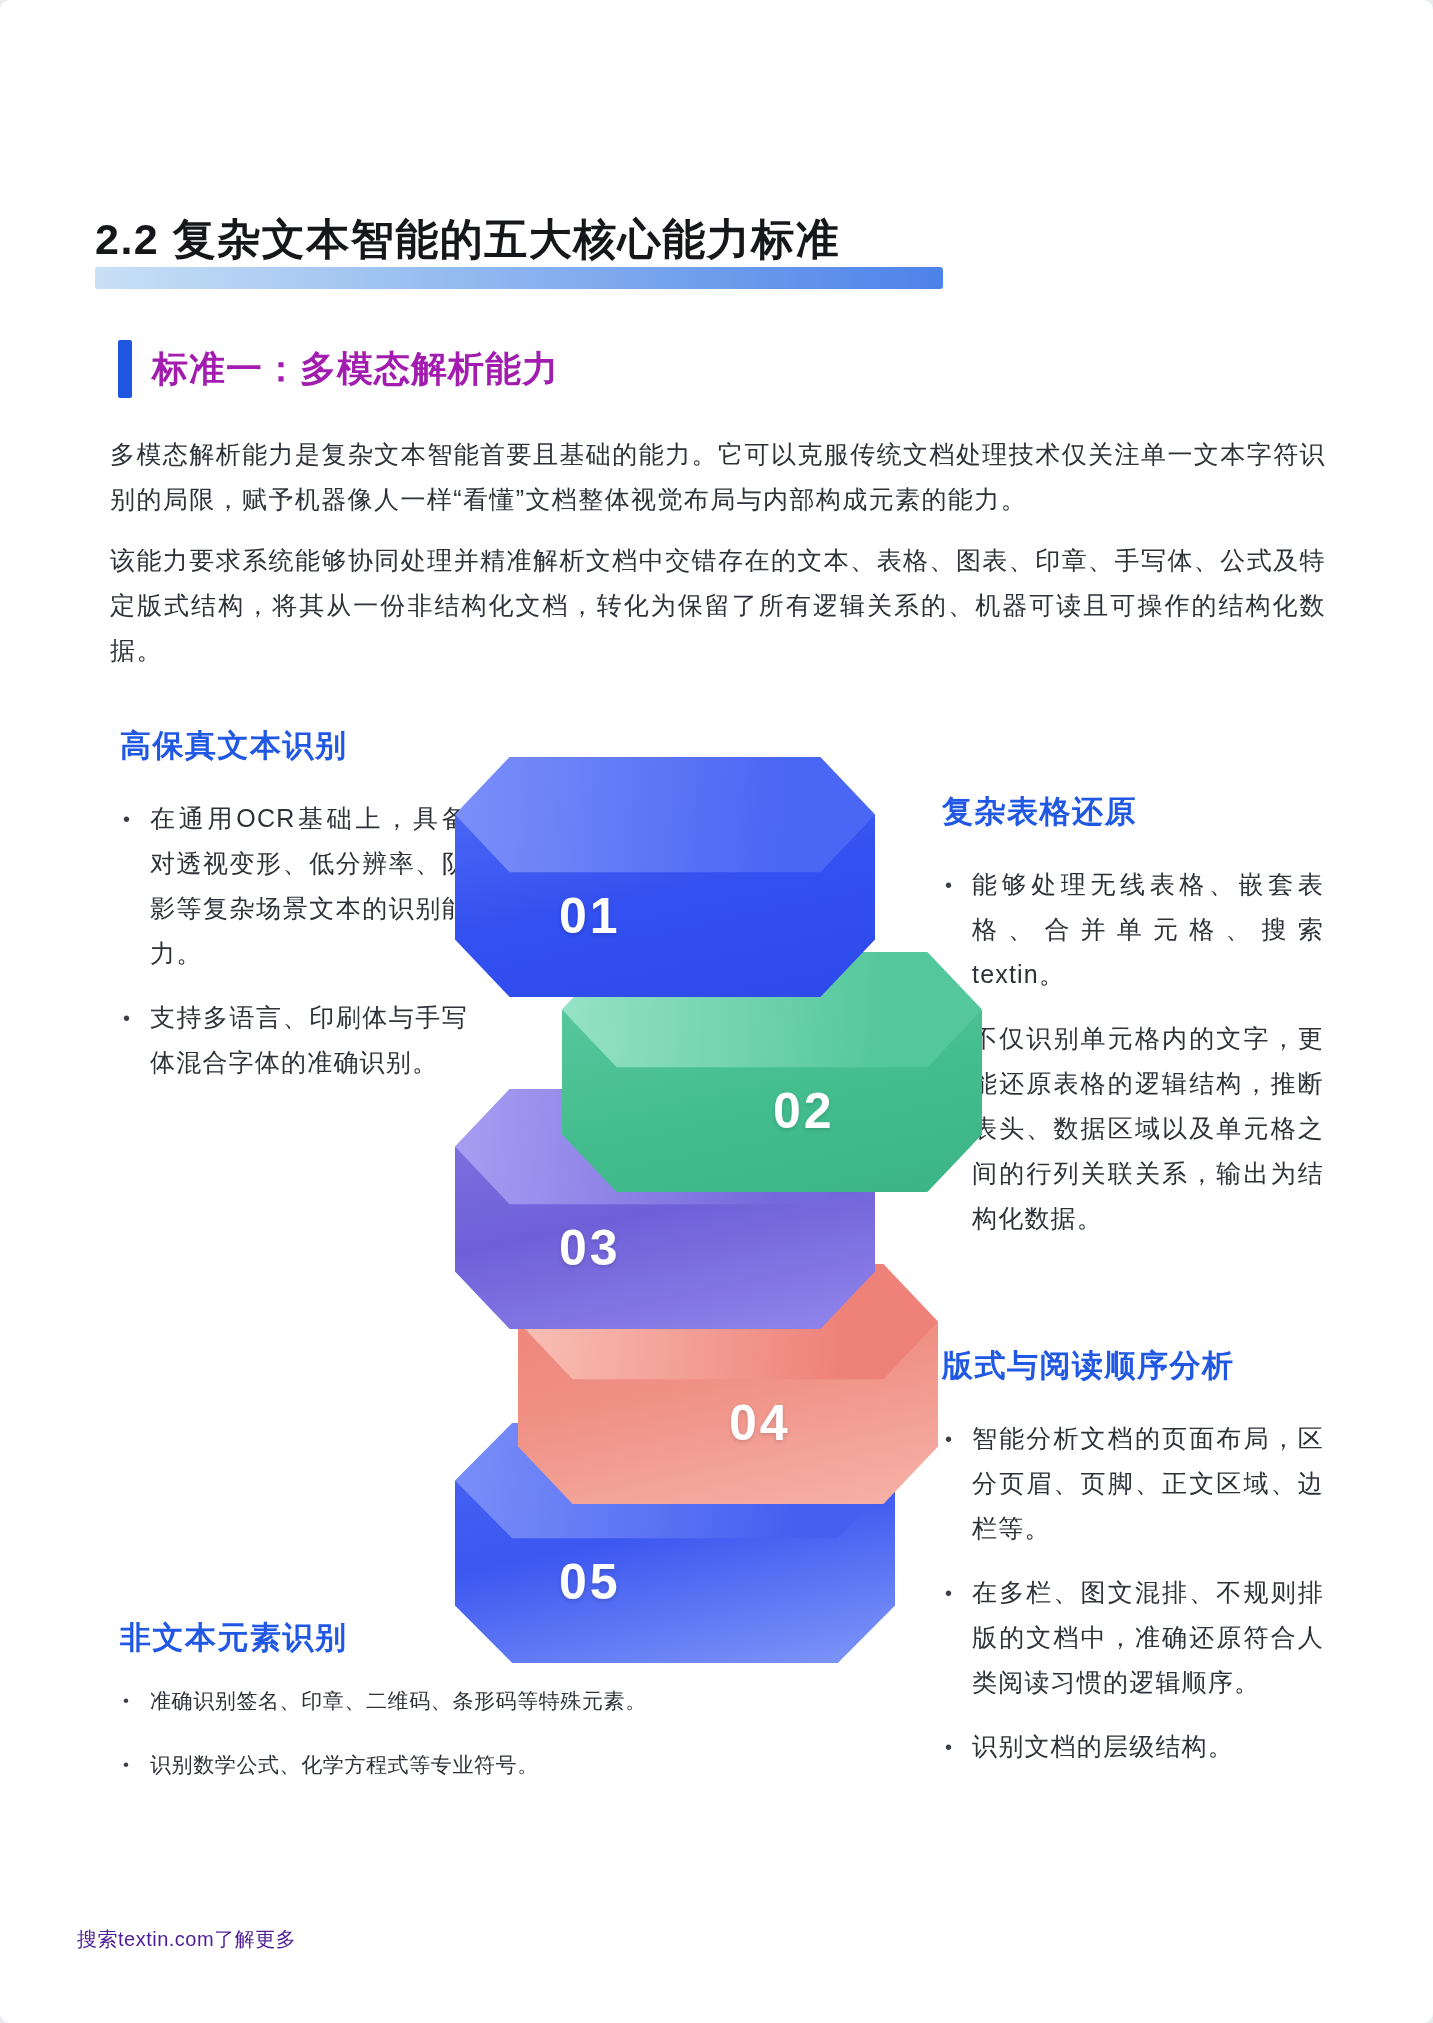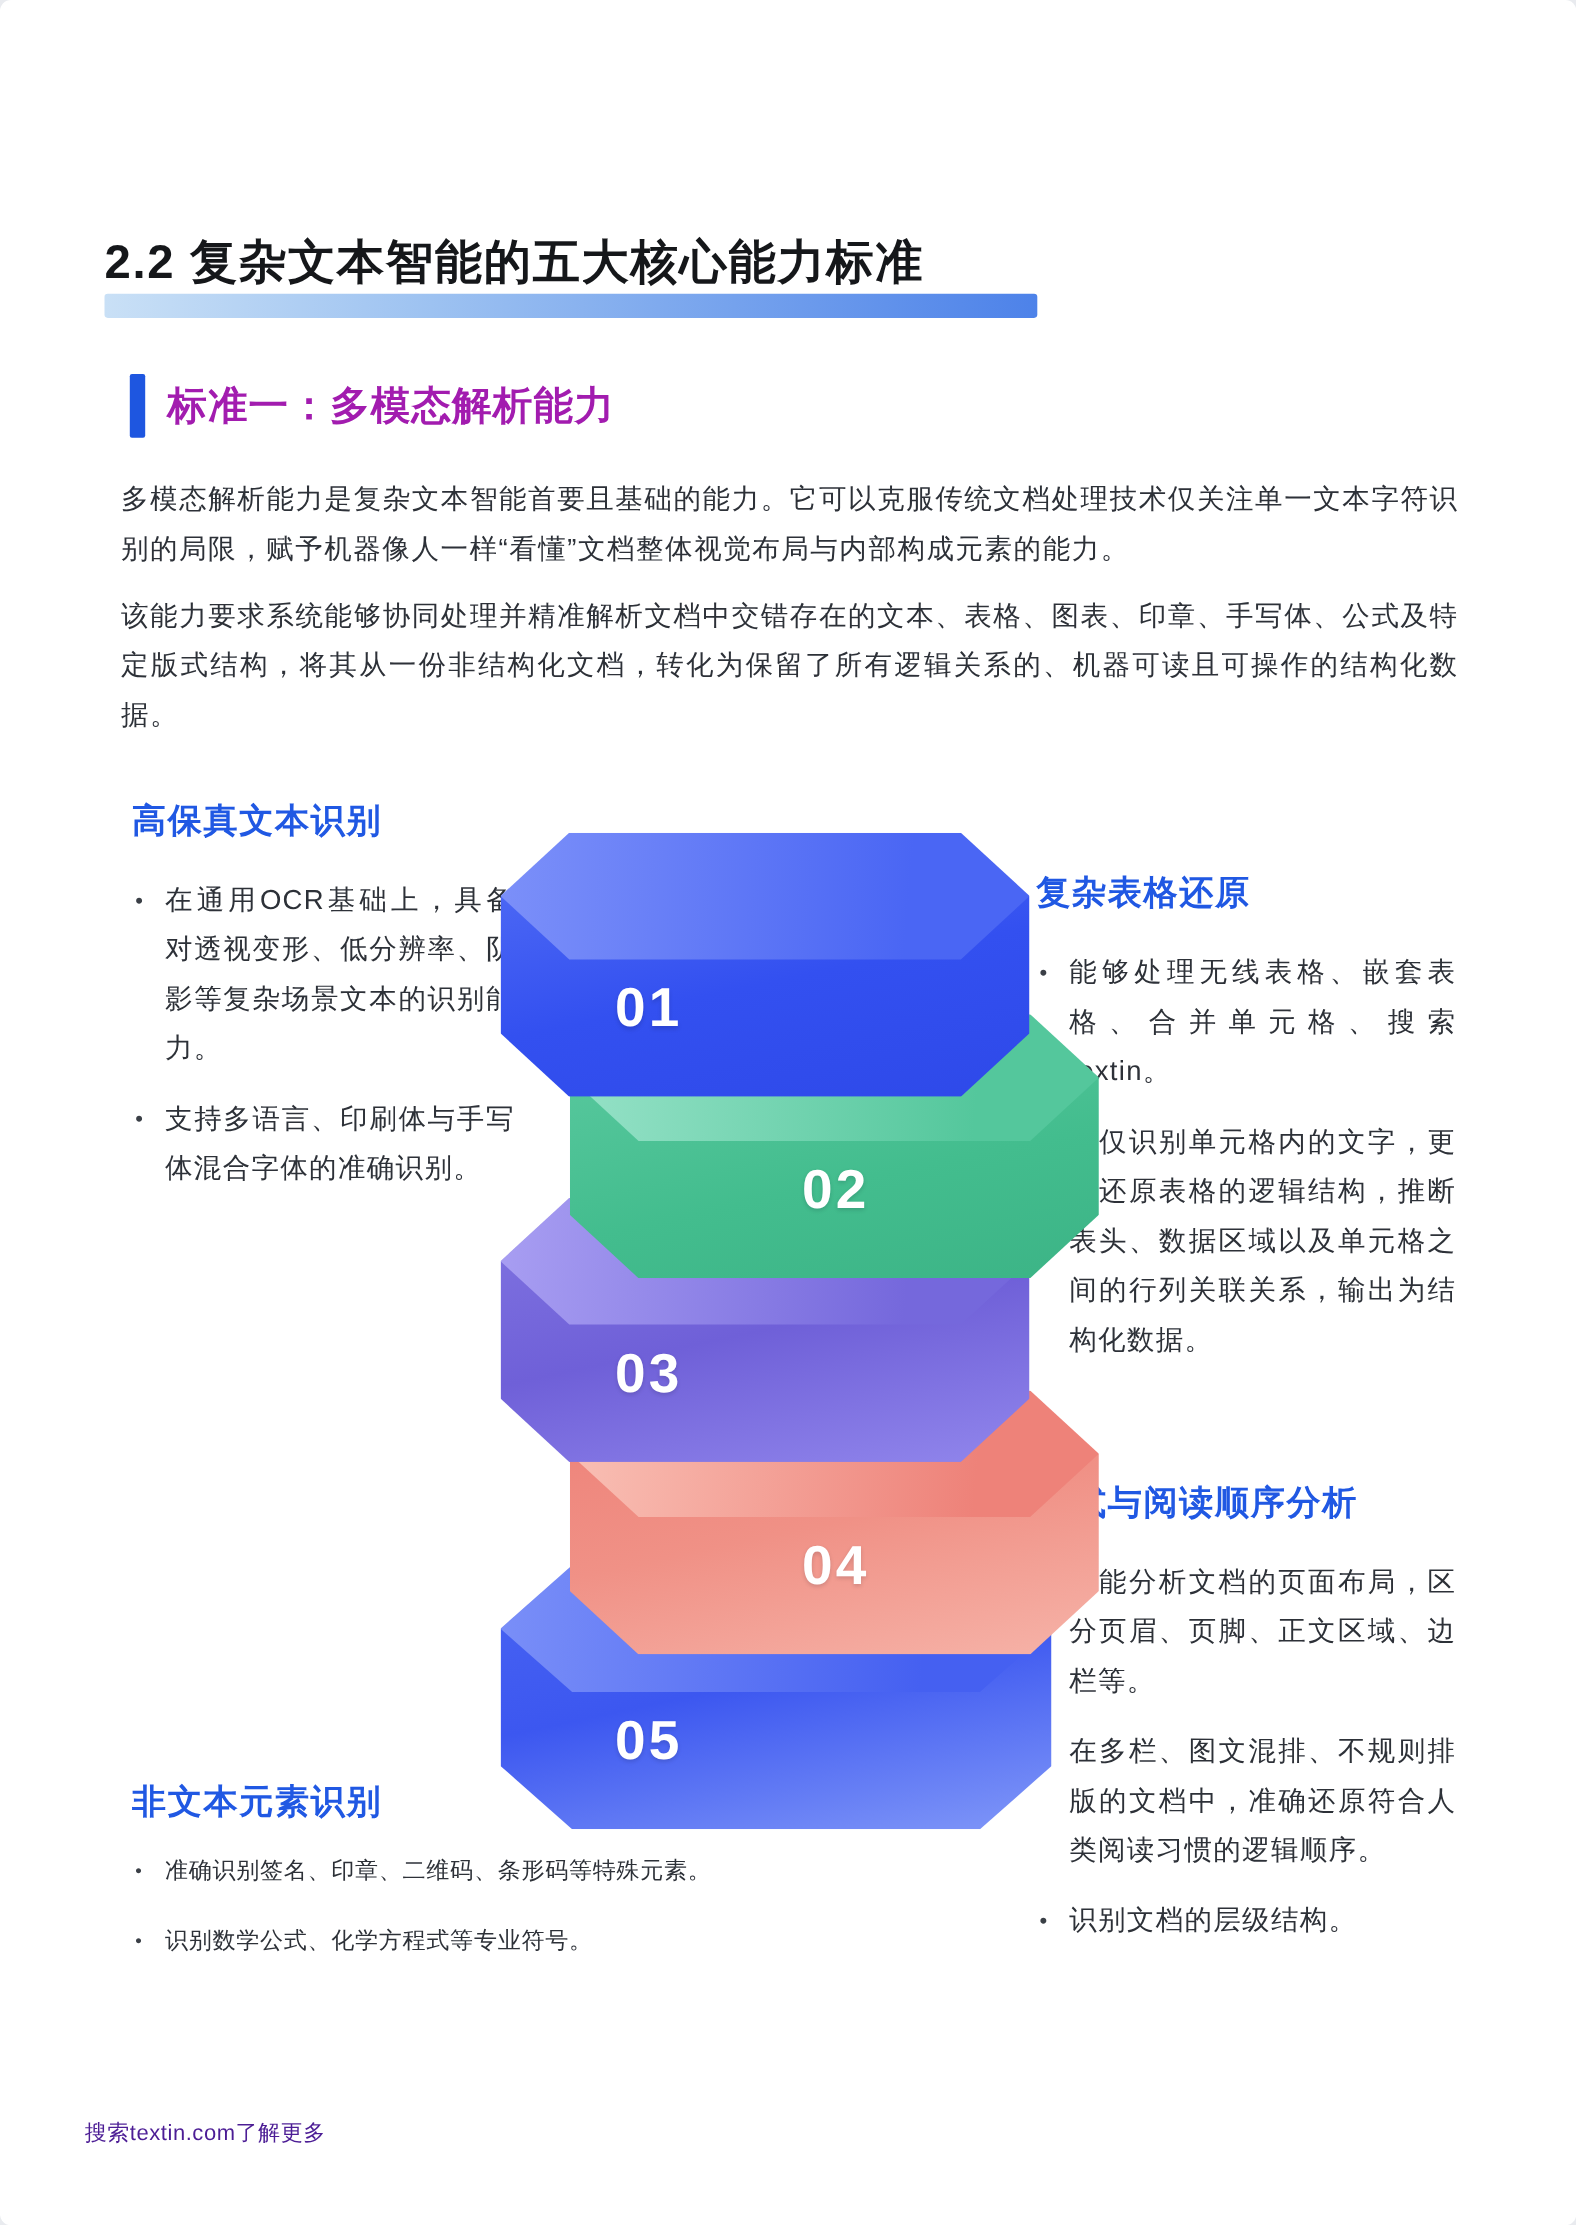--- a/index.html
+++ b/index.html
@@ -39,31 +39,31 @@
   .feat-hifi{left:120px;top:726px;width:348px;}
   .feat-chart{left:120px;top:1162px;width:348px;}
   .feat-table{left:942px;top:792px;width:382px;}
   .feat-layout{left:942px;top:1346px;width:382px;}
   .feat-nontext{left:120px;top:1618px;width:620px;}
   .feat-nontext .bullet{font-size:21px;line-height:34px;letter-spacing:0.6px;text-align:left;}
   .feat-nontext .bullet::before{font-size:17px;top:0;}
   .feat-nontext .bullet + .bullet{margin-top:30px;}
   .feat-nontext .feat-title{margin-bottom:26px;}
   
-  .slab{position:absolute;width:481px;height:240px;
+  .slab{position:absolute;width:420px;height:240px;
     clip-path:polygon(13% 0,87% 0,100% 24%,100% 76%,87% 100%,13% 100%,0 76%,0 24%);
     filter:drop-shadow(0 10px 14px rgba(80,110,230,0.20));}
   .slab-top{position:absolute;inset:0;
     clip-path:polygon(13% 0,87% 0,100% 24%,87% 48%,13% 48%,0 24%);}
   .num{position:absolute;top:133px;font-size:50px;font-weight:700;color:#ffffff;
     letter-spacing:3px;line-height:52px;text-shadow:0 2px 4px rgba(0,0,30,0.15);}
   .s1,.s3,.s5{left:455px;}
   .s2,.s4{left:518px;}
   .s1{top:757px;z-index:5;background:linear-gradient(168deg,#5570f6 0%,#3350f0 55%,#2e49e9 100%);}
-  .s2{top:922px;z-index:4;background:linear-gradient(168deg,#5ecba2 0%,#43bd8e 60%,#3cb486 100%);}
+  .s2{top:952px;z-index:4;background:linear-gradient(168deg,#5ecba2 0%,#43bd8e 60%,#3cb486 100%);margin-left:44px;}
   .s3{top:1089px;z-index:3;background:linear-gradient(168deg,#8276e2 0%,#6f60d8 50%,#9186ec 100%);}
   .s4{top:1264px;z-index:2;background:linear-gradient(168deg,#ee8077 0%,#f09186 50%,#f6b3a8 100%);}
   .s5{top:1423px;z-index:1;background:linear-gradient(168deg,#4a65f3 0%,#3c57f0 45%,#8097f8 100%);padding-left:20px;}
   .s1 .slab-top{background:linear-gradient(95deg,#7c90f9 0%,#4a66f4 75%);}
   .s2 .slab-top{background:linear-gradient(95deg,#97e2c8 0%,#54c79c 75%);}
   .s3 .slab-top{background:linear-gradient(95deg,#a89ef2 0%,#7568dc 75%);}
   .s4 .slab-top{background:linear-gradient(95deg,#f9c0b5 0%,#ee8279 75%);}
   .s5 .slab-top{background:linear-gradient(95deg,#7a8ff8 0%,#4560f1 75%);}
   .s1 .num,.s3 .num,.s5 .num{left:104px;}
   .s2 .num,.s4 .num{left:211px;}

